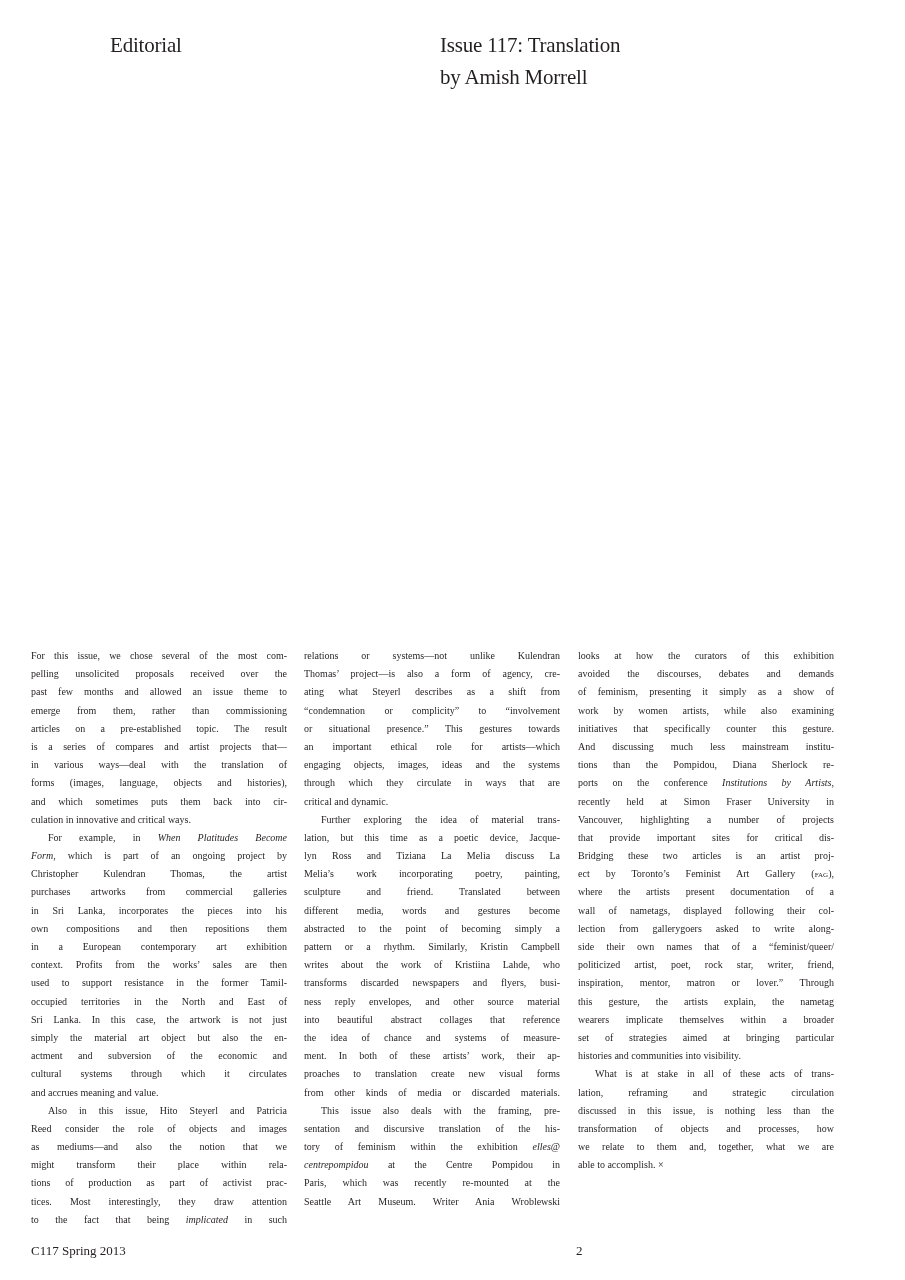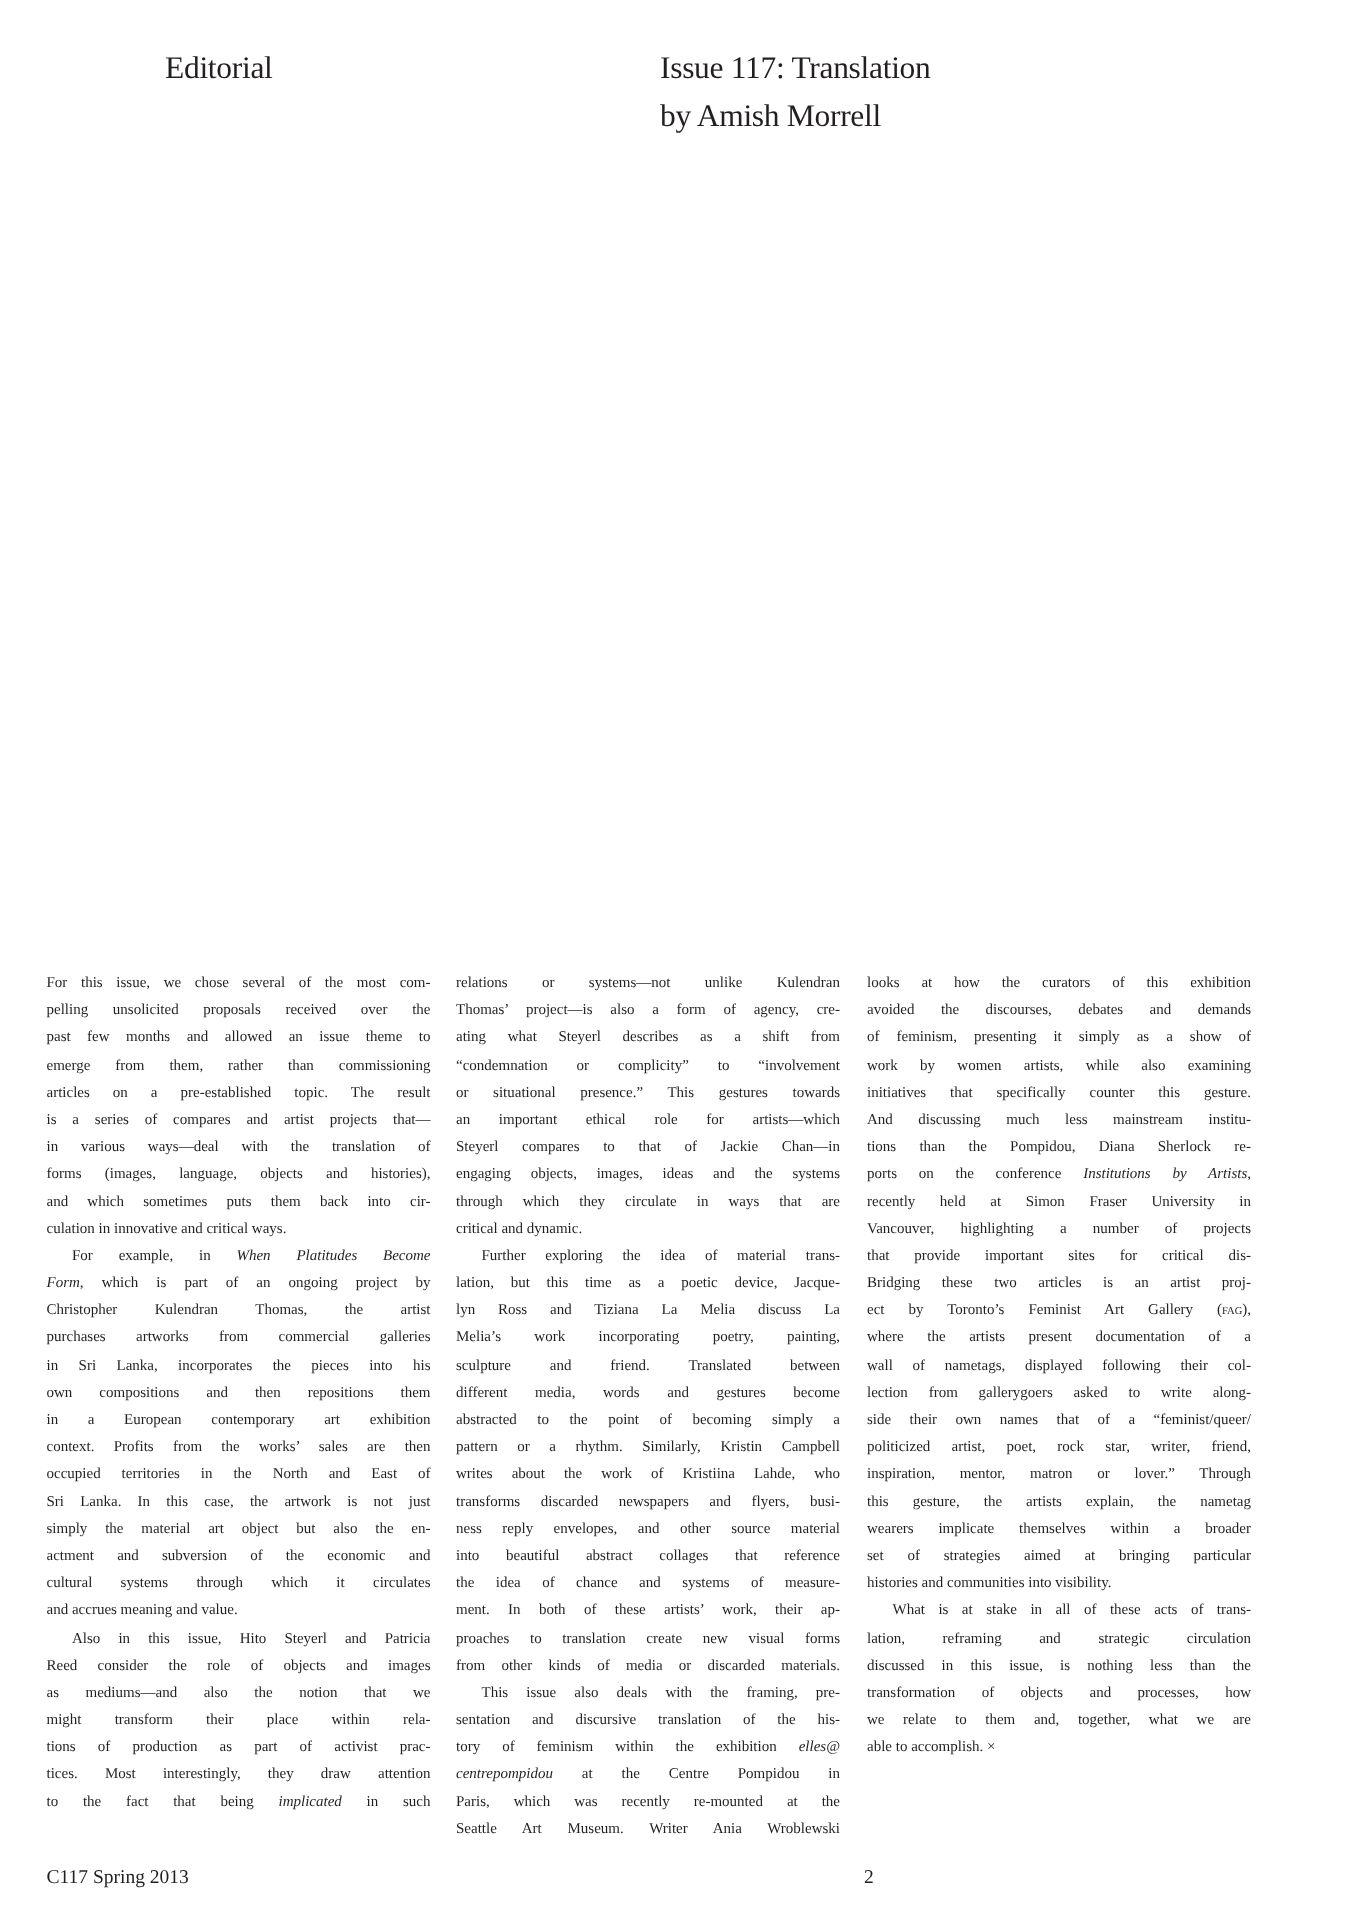--- a/index.html
+++ b/index.html
@@ -54,20 +54,21 @@
     <span class="ln"><span>and which sometimes puts them back into cir-</span></span>
     <span class="ln last"><span>culation in innovative and critical ways.</span></span>
     <span class="ln indent"><span>For example, in </span><em>When Platitudes Become</em></span>
     <span class="ln"><em>Form</em><span>, which is part of an ongoing project by</span></span>
     <span class="ln"><span>Christopher Kulendran Thomas, the artist</span></span>
     <span class="ln"><span>purchases artworks from commercial galleries</span></span>
     <span class="ln"><span>in Sri Lanka, incorporates the pieces into his</span></span>
     <span class="ln"><span>own compositions and then repositions them</span></span>
     <span class="ln"><span>in a European contemporary art exhibition</span></span>
     <span class="ln"><span>context. Profits from the works’ sales are then</span></span>
+    <span class="ln"><span>used to support resistance in the former Tamil-</span></span>
     <span class="ln"><span>occupied territories in the North and East of</span></span>
     <span class="ln"><span>Sri Lanka. In this case, the artwork is not just</span></span>
     <span class="ln"><span>simply the material art object but also the en-</span></span>
     <span class="ln"><span>actment and subversion of the economic and</span></span>
     <span class="ln"><span>cultural systems through which it circulates</span></span>
     <span class="ln last"><span>and accrues meaning and value.</span></span>
     <span class="ln indent"><span>Also in this issue, Hito Steyerl and Patricia</span></span>
     <span class="ln"><span>Reed consider the role of objects and images</span></span>
     <span class="ln"><span>as mediums—and also the notion that we</span></span>
     <span class="ln"><span>might transform their place within rela-</span></span>
@@ -75,21 +76,20 @@
     <span class="ln"><span>tices. Most interestingly, they draw attention</span></span>
     <span class="ln"><span>to the fact that being </span><em>implicated</em><span> in such</span></span>
   </div>
 <div class="col" id="col2">
     <span class="ln"><span>relations or systems—not unlike Kulendran</span></span>
     <span class="ln"><span>Thomas’ project—is also a form of agency, cre-</span></span>
     <span class="ln"><span>ating what Steyerl describes as a shift from</span></span>
     <span class="ln"><span>“condemnation or complicity” to “involvement</span></span>
     <span class="ln"><span>or situational presence.” This gestures towards</span></span>
     <span class="ln"><span>an important ethical role for artists—which</span></span>
-    <span class="ln"><span>Steyerl compares to that of Jackie Chan—in</span></span>
     <span class="ln"><span>engaging objects, images, ideas and the systems</span></span>
     <span class="ln"><span>through which they circulate in ways that are</span></span>
     <span class="ln last"><span>critical and dynamic.</span></span>
     <span class="ln indent"><span>Further exploring the idea of material trans-</span></span>
     <span class="ln"><span>lation, but this time as a poetic device, Jacque-</span></span>
     <span class="ln"><span>lyn Ross and Tiziana La Melia discuss La</span></span>
     <span class="ln"><span>Melia’s work incorporating poetry, painting,</span></span>
     <span class="ln"><span>sculpture and friend. Translated between</span></span>
     <span class="ln"><span>different media, words and gestures become</span></span>
     <span class="ln"><span>abstracted to the point of becoming simply a</span></span>

